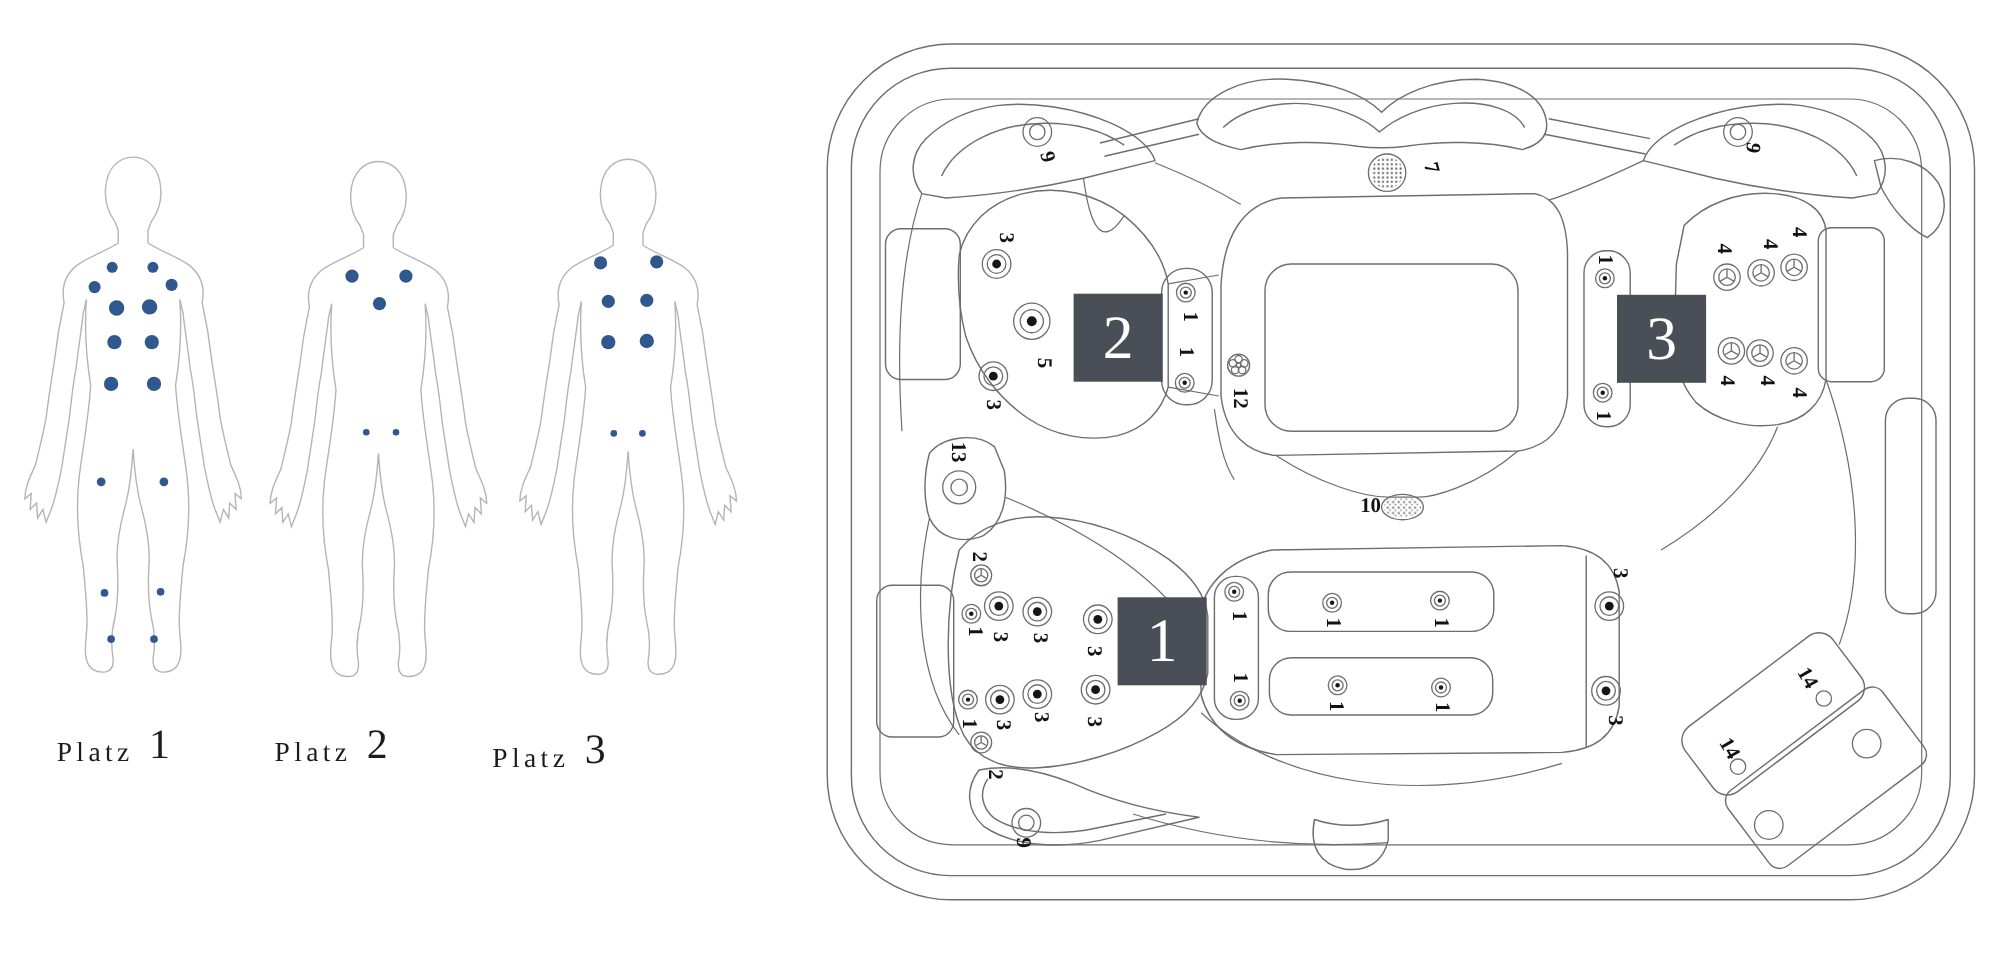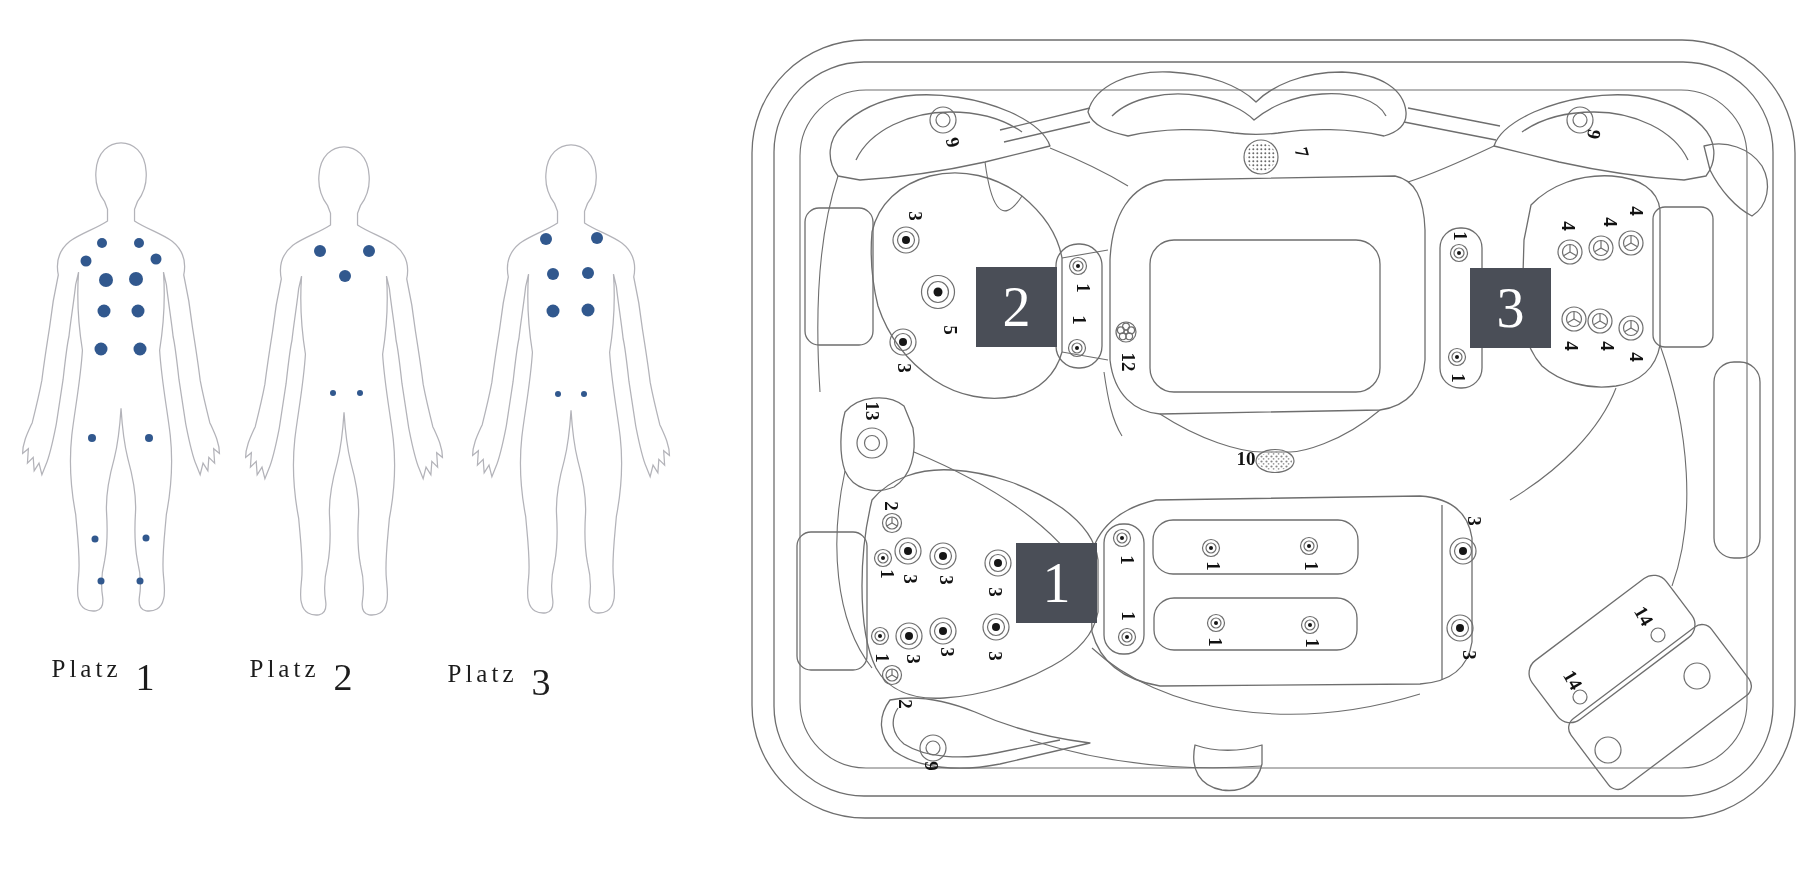--- a/index.html
+++ b/index.html
@@ -3,21 +3,21 @@
 <meta charset="utf-8">
 <style>
   html,body{margin:0;padding:0;background:#ffffff;}
   .stage{position:relative;width:1812px;height:874px;background:#fff;overflow:hidden;
          font-family:"Liberation Serif", serif;}
   svg{position:absolute;left:0;top:0;}
   .seat-box{position:absolute;display:flex;align-items:center;justify-content:center;
             color:#ffffff;font-family:"Liberation Serif",serif;font-size:56px;line-height:1;
             font-weight:400;}
   .platz{position:absolute;transform:translateX(-50%);white-space:nowrap;display:flex;
-         align-items:flex-start;color:#1c1c1c;}
+         align-items:flex-end;color:#1c1c1c;}
   .platz .word{font-size:25px;letter-spacing:4px;}
   .platz .num{font-size:38px;margin-left:14px;}
 </style>
 </head>
 <body>
 
 <div class="stage">
 
   <svg id="art" width="1812" height="874" viewBox="0 0 1812 874">
     <defs>

